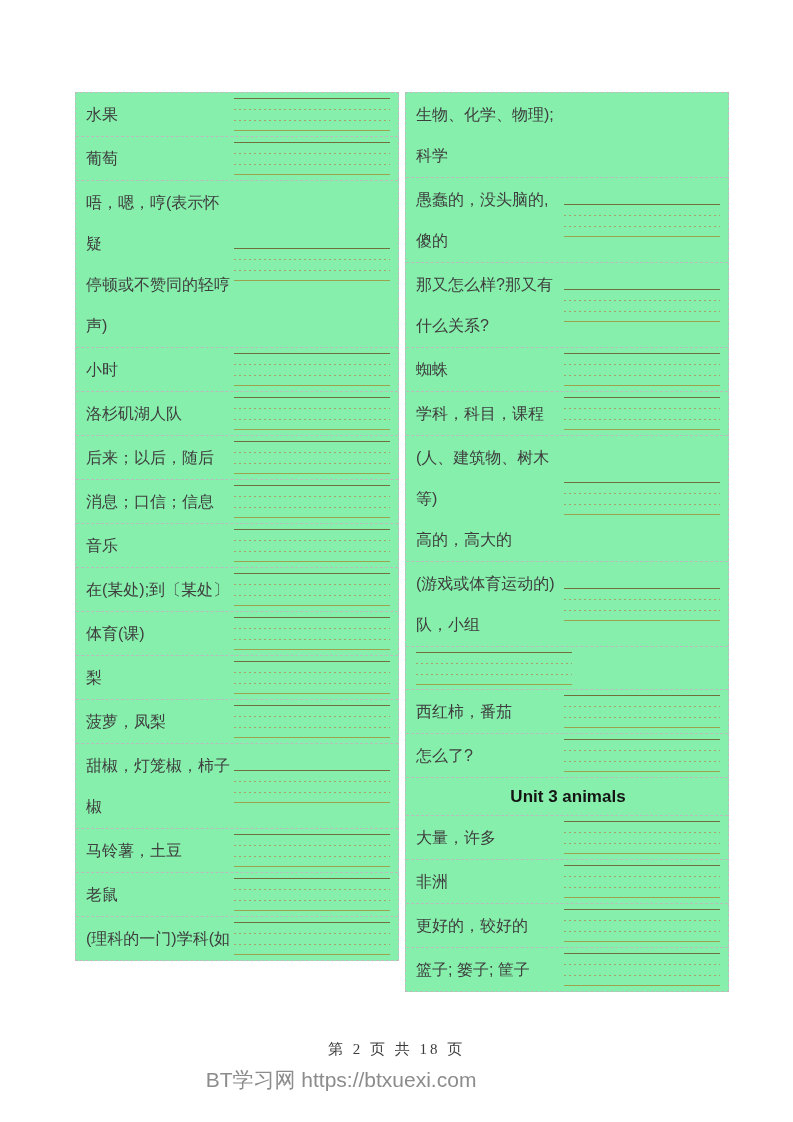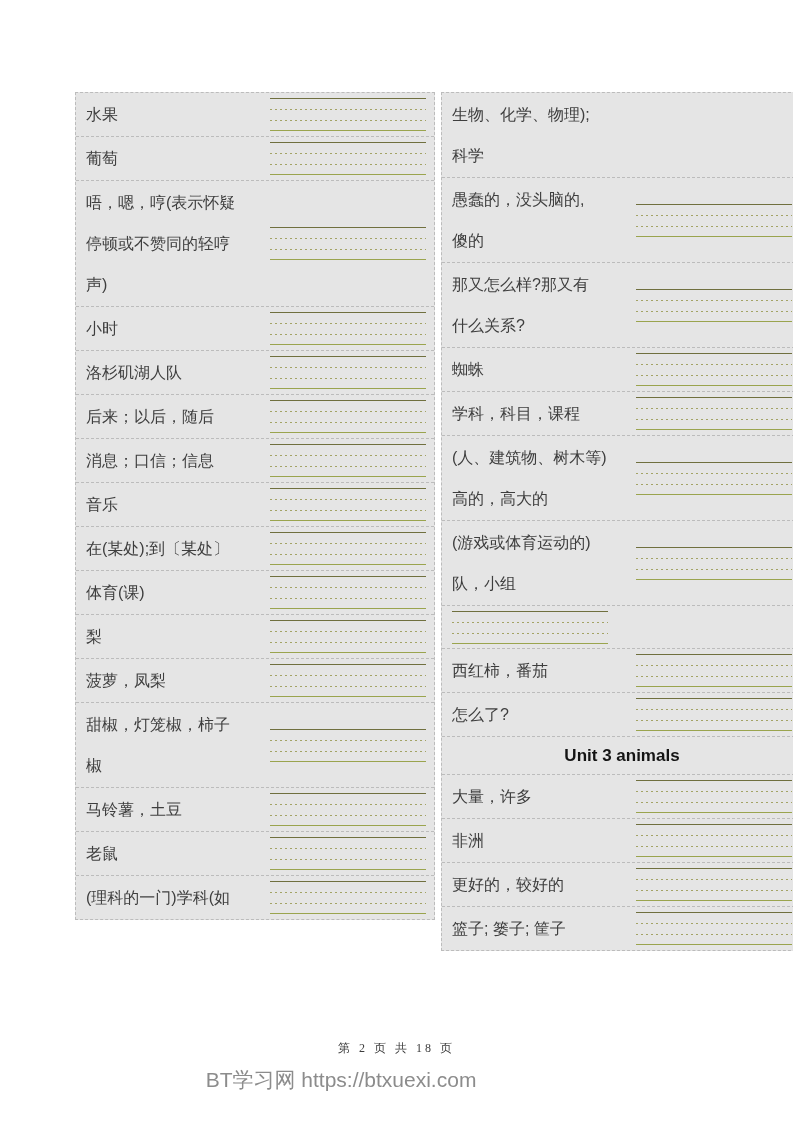--- a/index.html
+++ b/index.html
@@ -8,23 +8,23 @@
     background:#ffffff;
     font-family:"Liberation Sans", sans-serif;
     position:relative;
     overflow:hidden;
   }
   .tables {
     position:absolute; left:75px; top:92px;
     display:flex; gap:6px; align-items:flex-start;
   }
   .col {
-    width:360px;
+    width:324px;
     border:1px dashed #bcbcbc;
-    background:#e5e5e5;
+    background:#86efac;
     box-sizing:border-box;
   }
   .row {
     display:flex; align-items:center; justify-content:space-between;
     border-bottom:1px dashed #bcbcbc;
     padding:1px 8px 1px 10px;
     min-height:43px;
     box-sizing:border-box;
   }
   .row:last-child { border-bottom:none; }
@@ -46,21 +46,21 @@
     background-repeat:no-repeat;
   }
   .row.header { justify-content:center; min-height:37px;text-align:right; }
   .unit-title {
     font-weight:bold; font-size:17px; color:#141414; line-height:35px;
   }
   .footer-page {
     position:absolute; top:1040px; left:0; width:793px;
     text-align:center;
     font-family:"Liberation Serif", serif;
-    font-size:12px; letter-spacing:3px; color:#3c3c3c;
+    font-size:15px; letter-spacing:3px; color:#3c3c3c;
   }
   .footer-site {
     position:absolute; top:1066px; left:0; width:682px;
     text-align:center;
     font-size:21px; color:#8c8c8c;
   }
 </style>
 </head>
 <body>
 

